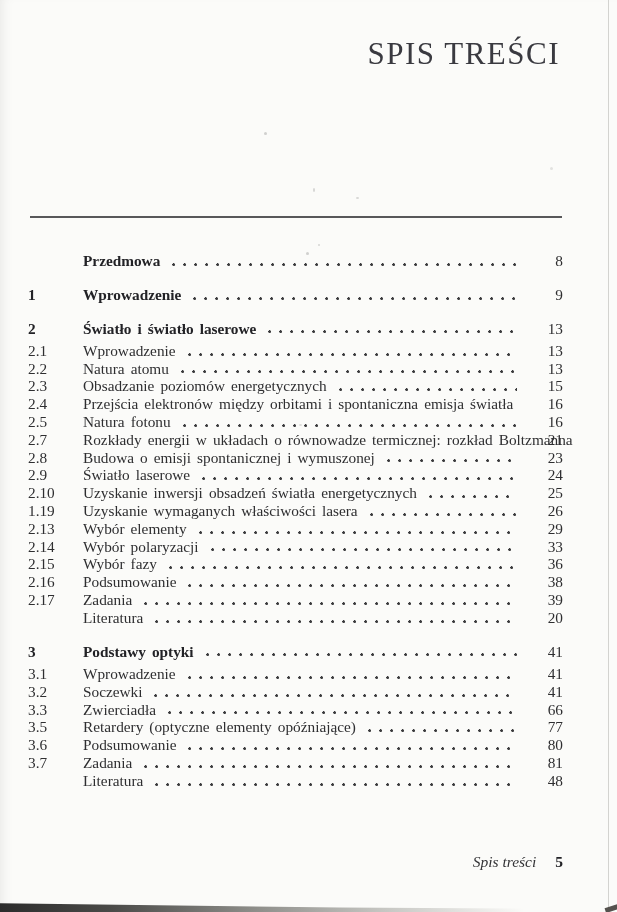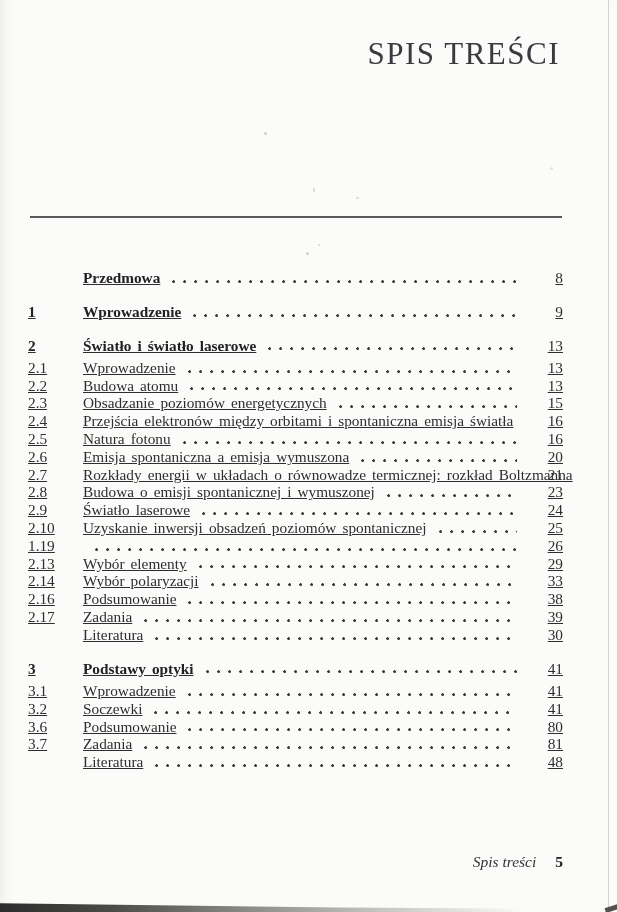--- a/index.html
+++ b/index.html
@@ -13,21 +13,21 @@
   .page-title{
     position:absolute;top:36px;right:57px;
     font-size:31px;letter-spacing:1.5px;color:#3a3a40;font-weight:400;
     white-space:nowrap;
   }
   .rule{
     position:absolute;top:216px;left:30px;width:532px;height:2px;
     background:#58585a;
   }
   .toc{
-    position:absolute;top:253px;left:28px;width:535px;text-decoration:underline;
+    position:absolute;top:236px;left:28px;width:535px;
   }
   .toc-row{
     display:flex;align-items:baseline;
     height:17.8px;line-height:17.8px;
     font-size:15.3px;word-spacing:2.2px;
   }
   .toc-row.heading{margin-top:16px;margin-bottom:4.5px;}
   .toc-row.heading .num,.toc-row.heading .title{font-weight:bold;color:#222226;}
   .num{flex:0 0 55px;}
   .title{white-space:nowrap;flex:0 1 auto;min-width:0;}
@@ -94,21 +94,21 @@
     <span class="pageno">13</span>
   </div>
     <div class="toc-row">
     <span class="num">2.1</span>
     <span class="title">Wprowadzenie</span>
     <span class="leader"></span>
     <span class="pageno">13</span>
   </div>
     <div class="toc-row">
     <span class="num">2.2</span>
-    <span class="title">Budowa atomu</span>
+    <span class="title">Natura atomu</span>
     <span class="leader"></span>
     <span class="pageno">13</span>
   </div>
     <div class="toc-row">
     <span class="num">2.3</span>
     <span class="title">Obsadzanie poziomów energetycznych</span>
     <span class="leader"></span>
     <span class="pageno">15</span>
   </div>
     <div class="toc-row">
@@ -117,101 +117,114 @@
     <span class="leader"></span>
     <span class="pageno">16</span>
   </div>
     <div class="toc-row">
     <span class="num">2.5</span>
     <span class="title">Natura fotonu</span>
     <span class="leader"></span>
     <span class="pageno">16</span>
   </div>
     <div class="toc-row">
-    <span class="num">2.6</span>
-    <span class="title">Emisja spontaniczna a emisja wymuszona</span>
-    <span class="leader"></span>
-    <span class="pageno">20</span>
-  </div>
-    <div class="toc-row">
     <span class="num">2.7</span>
     <span class="title">Rozkłady energii w układach o równowadze termicznej: rozkład Boltzmanna</span>
     <span class="leader"></span>
     <span class="pageno">21</span>
   </div>
     <div class="toc-row">
     <span class="num">2.8</span>
     <span class="title">Budowa o emisji spontanicznej i wymuszonej</span>
     <span class="leader"></span>
     <span class="pageno">23</span>
   </div>
     <div class="toc-row">
     <span class="num">2.9</span>
     <span class="title">Światło laserowe</span>
     <span class="leader"></span>
     <span class="pageno">24</span>
   </div>
     <div class="toc-row">
     <span class="num">2.10</span>
-    <span class="title">Uzyskanie inwersji obsadzeń poziomów spontanicznej</span>
+    <span class="title">Uzyskanie inwersji obsadzeń światła energetycznych</span>
     <span class="leader"></span>
     <span class="pageno">25</span>
   </div>
     <div class="toc-row">
     <span class="num">1.19</span>
+    <span class="title">Uzyskanie wymaganych właściwości lasera</span>
     <span class="leader"></span>
     <span class="pageno">26</span>
   </div>
     <div class="toc-row">
     <span class="num">2.13</span>
     <span class="title">Wybór elementy</span>
     <span class="leader"></span>
     <span class="pageno">29</span>
   </div>
     <div class="toc-row">
     <span class="num">2.14</span>
     <span class="title">Wybór polaryzacji</span>
     <span class="leader"></span>
     <span class="pageno">33</span>
   </div>
     <div class="toc-row">
+    <span class="num">2.15</span>
+    <span class="title">Wybór fazy</span>
+    <span class="leader"></span>
+    <span class="pageno">36</span>
+  </div>
+    <div class="toc-row">
     <span class="num">2.16</span>
     <span class="title">Podsumowanie</span>
     <span class="leader"></span>
     <span class="pageno">38</span>
   </div>
     <div class="toc-row">
     <span class="num">2.17</span>
     <span class="title">Zadania</span>
     <span class="leader"></span>
     <span class="pageno">39</span>
   </div>
     <div class="toc-row">
     <span class="num"></span>
     <span class="title">Literatura</span>
     <span class="leader"></span>
-    <span class="pageno">30</span>
+    <span class="pageno">20</span>
   </div>
     <div class="toc-row heading">
     <span class="num">3</span>
     <span class="title">Podstawy optyki</span>
     <span class="leader"></span>
     <span class="pageno">41</span>
   </div>
     <div class="toc-row">
     <span class="num">3.1</span>
     <span class="title">Wprowadzenie</span>
     <span class="leader"></span>
     <span class="pageno">41</span>
   </div>
     <div class="toc-row">
     <span class="num">3.2</span>
     <span class="title">Soczewki</span>
     <span class="leader"></span>
     <span class="pageno">41</span>
+  </div>
+    <div class="toc-row">
+    <span class="num">3.3</span>
+    <span class="title">Zwierciadła</span>
+    <span class="leader"></span>
+    <span class="pageno">66</span>
+  </div>
+    <div class="toc-row">
+    <span class="num">3.5</span>
+    <span class="title">Retardery (optyczne elementy opóźniające)</span>
+    <span class="leader"></span>
+    <span class="pageno">77</span>
   </div>
     <div class="toc-row">
     <span class="num">3.6</span>
     <span class="title">Podsumowanie</span>
     <span class="leader"></span>
     <span class="pageno">80</span>
   </div>
     <div class="toc-row">
     <span class="num">3.7</span>
     <span class="title">Zadania</span>

